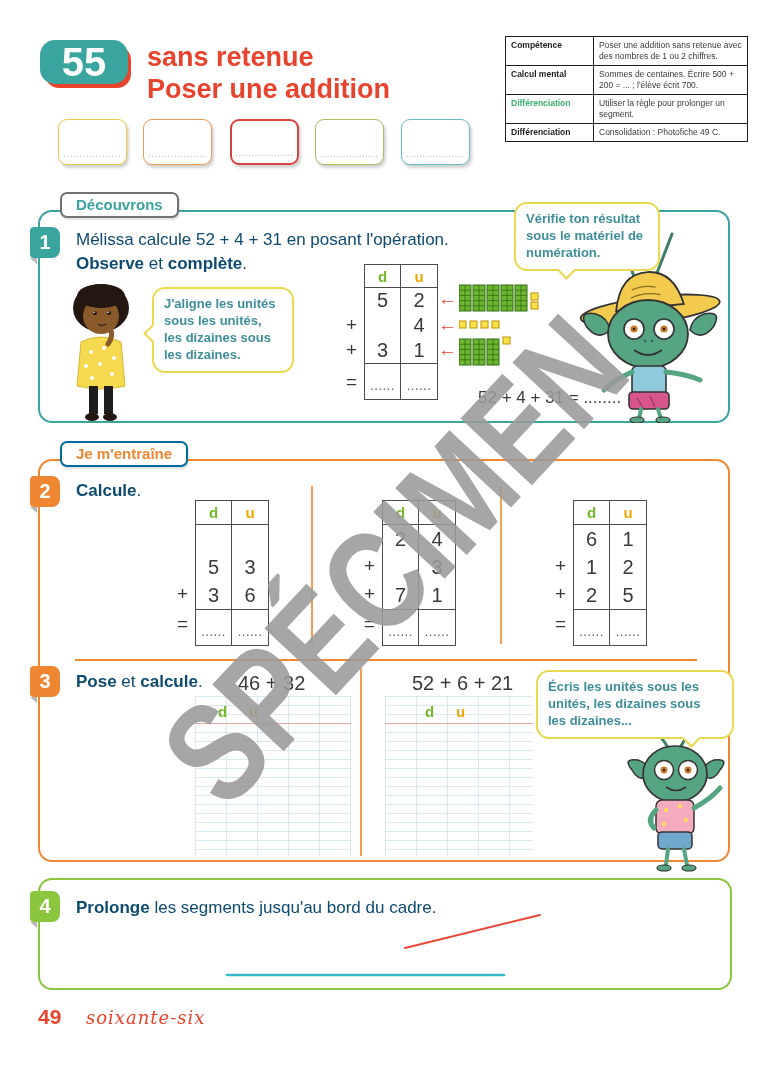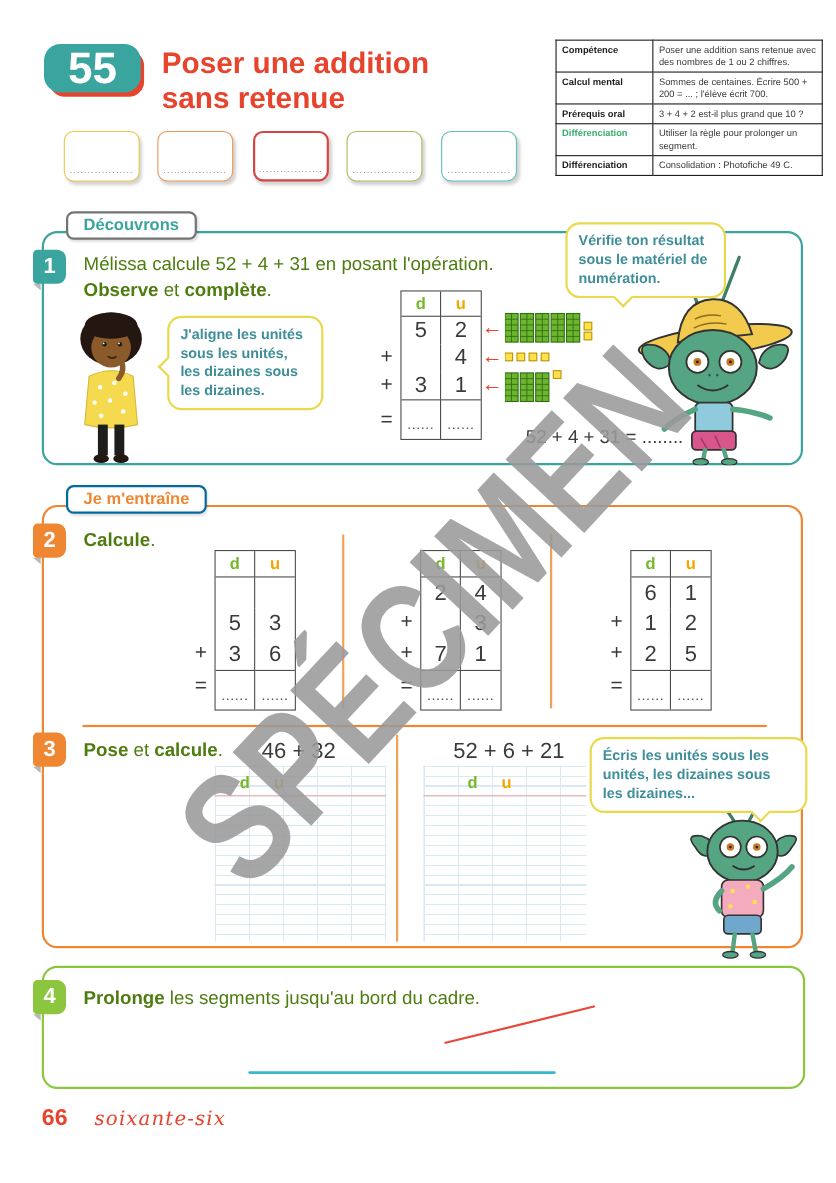--- a/index.html
+++ b/index.html
@@ -29,21 +29,21 @@
   .sec-box { position:absolute; border-radius:14px; background:#fff; }
   .sec-tab { position:absolute; background:#fff; border-radius:7px; padding:2px 14px 3px;
     font-size:15px; font-weight:bold; z-index:5; box-shadow:1px 2px 2px rgba(0,0,0,.12); }
   .num-badge { position:absolute; width:30px; height:31px; border-radius:4px 8px 8px 4px;
     display:flex; align-items:center; justify-content:center; color:#fff;
     font-size:20px; font-weight:bold; z-index:6; }
   .num-badge:after { content:""; position:absolute; left:0; bottom:-6px;
     border-left:7px solid transparent; border-top:6px solid rgba(0,0,0,.28); }
 
   
-  .tline { position:absolute; font-size:17px; color:#4d7c0f;text-align:right; }
+  .tline { position:absolute; font-size:17px; color:#0c4a6e;text-align:right; }
   .b { font-weight:bold; }
 
   
   .bubble { position:absolute; border:2px solid #e9d94f; border-radius:13px; background:#fff;
     padding:7px 10px; color:#3e8e99; font-weight:bold; font-size:13px; line-height:1.3; z-index:4; }
   .tail { position:absolute; width:13px; height:13px; background:#fff; transform:rotate(45deg); }
   .tail.left  { left:-8px; top:38px; border-left:2px solid #e9d94f; border-bottom:2px solid #e9d94f; }
   .tail.down  { bottom:-8px; left:44px; border-right:2px solid #e9d94f; border-bottom:2px solid #e9d94f; }
   .tail.downr { bottom:-8px; right:34px; border-right:2px solid #e9d94f; border-bottom:2px solid #e9d94f; }
 
@@ -91,37 +91,33 @@
   .eq { position:absolute; font-size:17px; color:#3a3a3a; z-index:2; }
   .prob { position:absolute; font-size:20px; color:#3a3a3a; z-index:2; }
 </style>
 </head>
 <body>
 
 <div id="page">
 
   <div class="lesson-badge">55</div>
   <div class="page-title">
+    <div>sans retenue</div>
     <div>Poser une addition</div>
-    <div>sans retenue</div>
   </div>
 
   <table class="info-table">
     <tbody>
         <tr>
       <td class="lbl">Compétence</td>
       <td class="val">Poser une addition sans retenue avec des nombres de 1 ou 2 chiffres.</td>
         </tr>
     <tr>
       <td class="lbl">Calcul mental</td>
       <td class="val">Sommes de centaines. Écrire 500 + 200 = ... ; l'élève écrit 700.</td>
-        </tr>
-    <tr>
-      <td class="lbl">Prérequis oral</td>
-      <td class="val">3 + 4 + 2 est-il plus grand que 10 ?</td>
         </tr>
     <tr>
       <td class="lbl green">Différenciation</td>
       <td class="val">Utiliser la règle pour prolonger un segment.</td>
         </tr>
     <tr>
       <td class="lbl">Différenciation</td>
       <td class="val">Consolidation : Photofiche 49 C.</td>
         </tr>
   </tbody>
@@ -398,18 +394,18 @@
   <div class="sec-box" style="left:38px;top:878px;width:694px;height:112px;border:2.5px solid #8cc63f;"></div>
   <div class="num-badge" style="left:30px;top:891px;background:#8cc63f;">4</div>
   <div class="tline" style="left:76px;top:898px;">
     <span class="b">Prolonge</span><span> les segments jusqu'au bord du cadre.</span>
   </div>
   <svg style="left:200px;top:905px;" width="540" height="80" viewBox="0 0 540 80">
     <line x1="205" y1="43" x2="340" y2="10" stroke="#e8473a" stroke-width="2" stroke-linecap="round"></line>
     <line x1="27" y1="70" x2="304" y2="70" stroke="#35b8cc" stroke-width="2.5" stroke-linecap="round"></line>
   </svg>
 
-  <div class="footer-num">66</div>
+  <div class="footer-num">49</div>
   <div class="footer-word">soixante-six</div>
 
   <div class="watermark">SPÉCIMEN</div>
 
 </div>
 
 </body></html>

